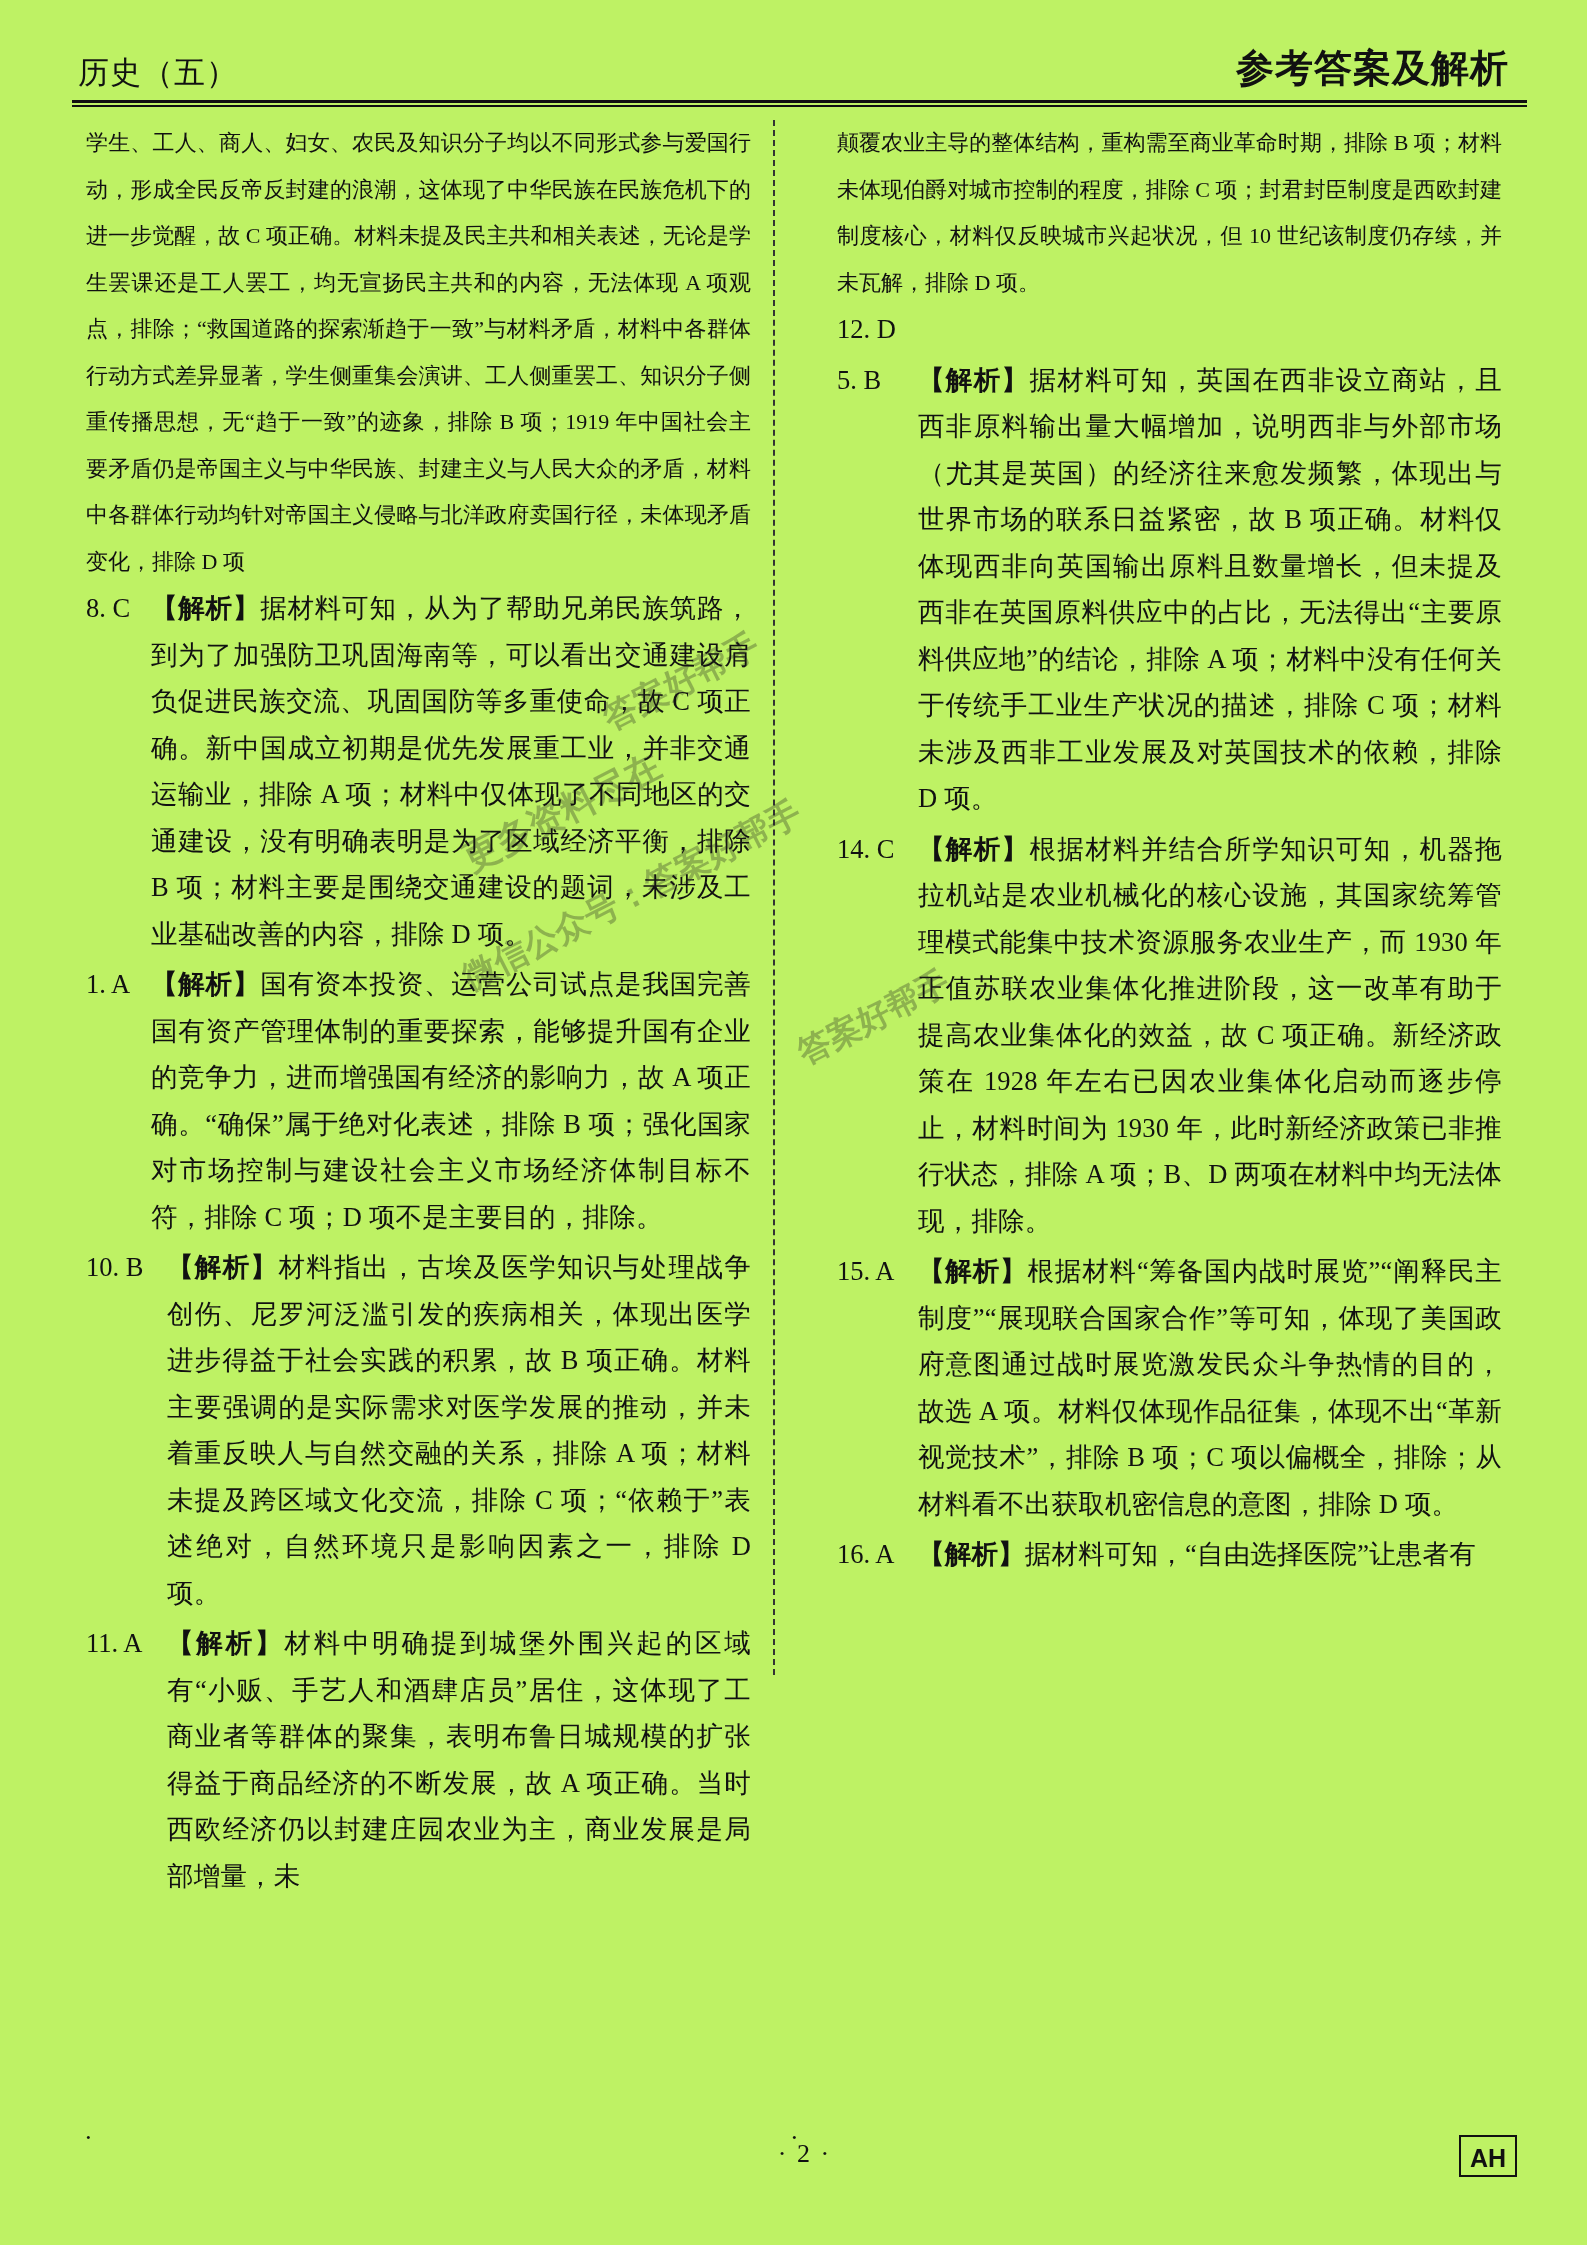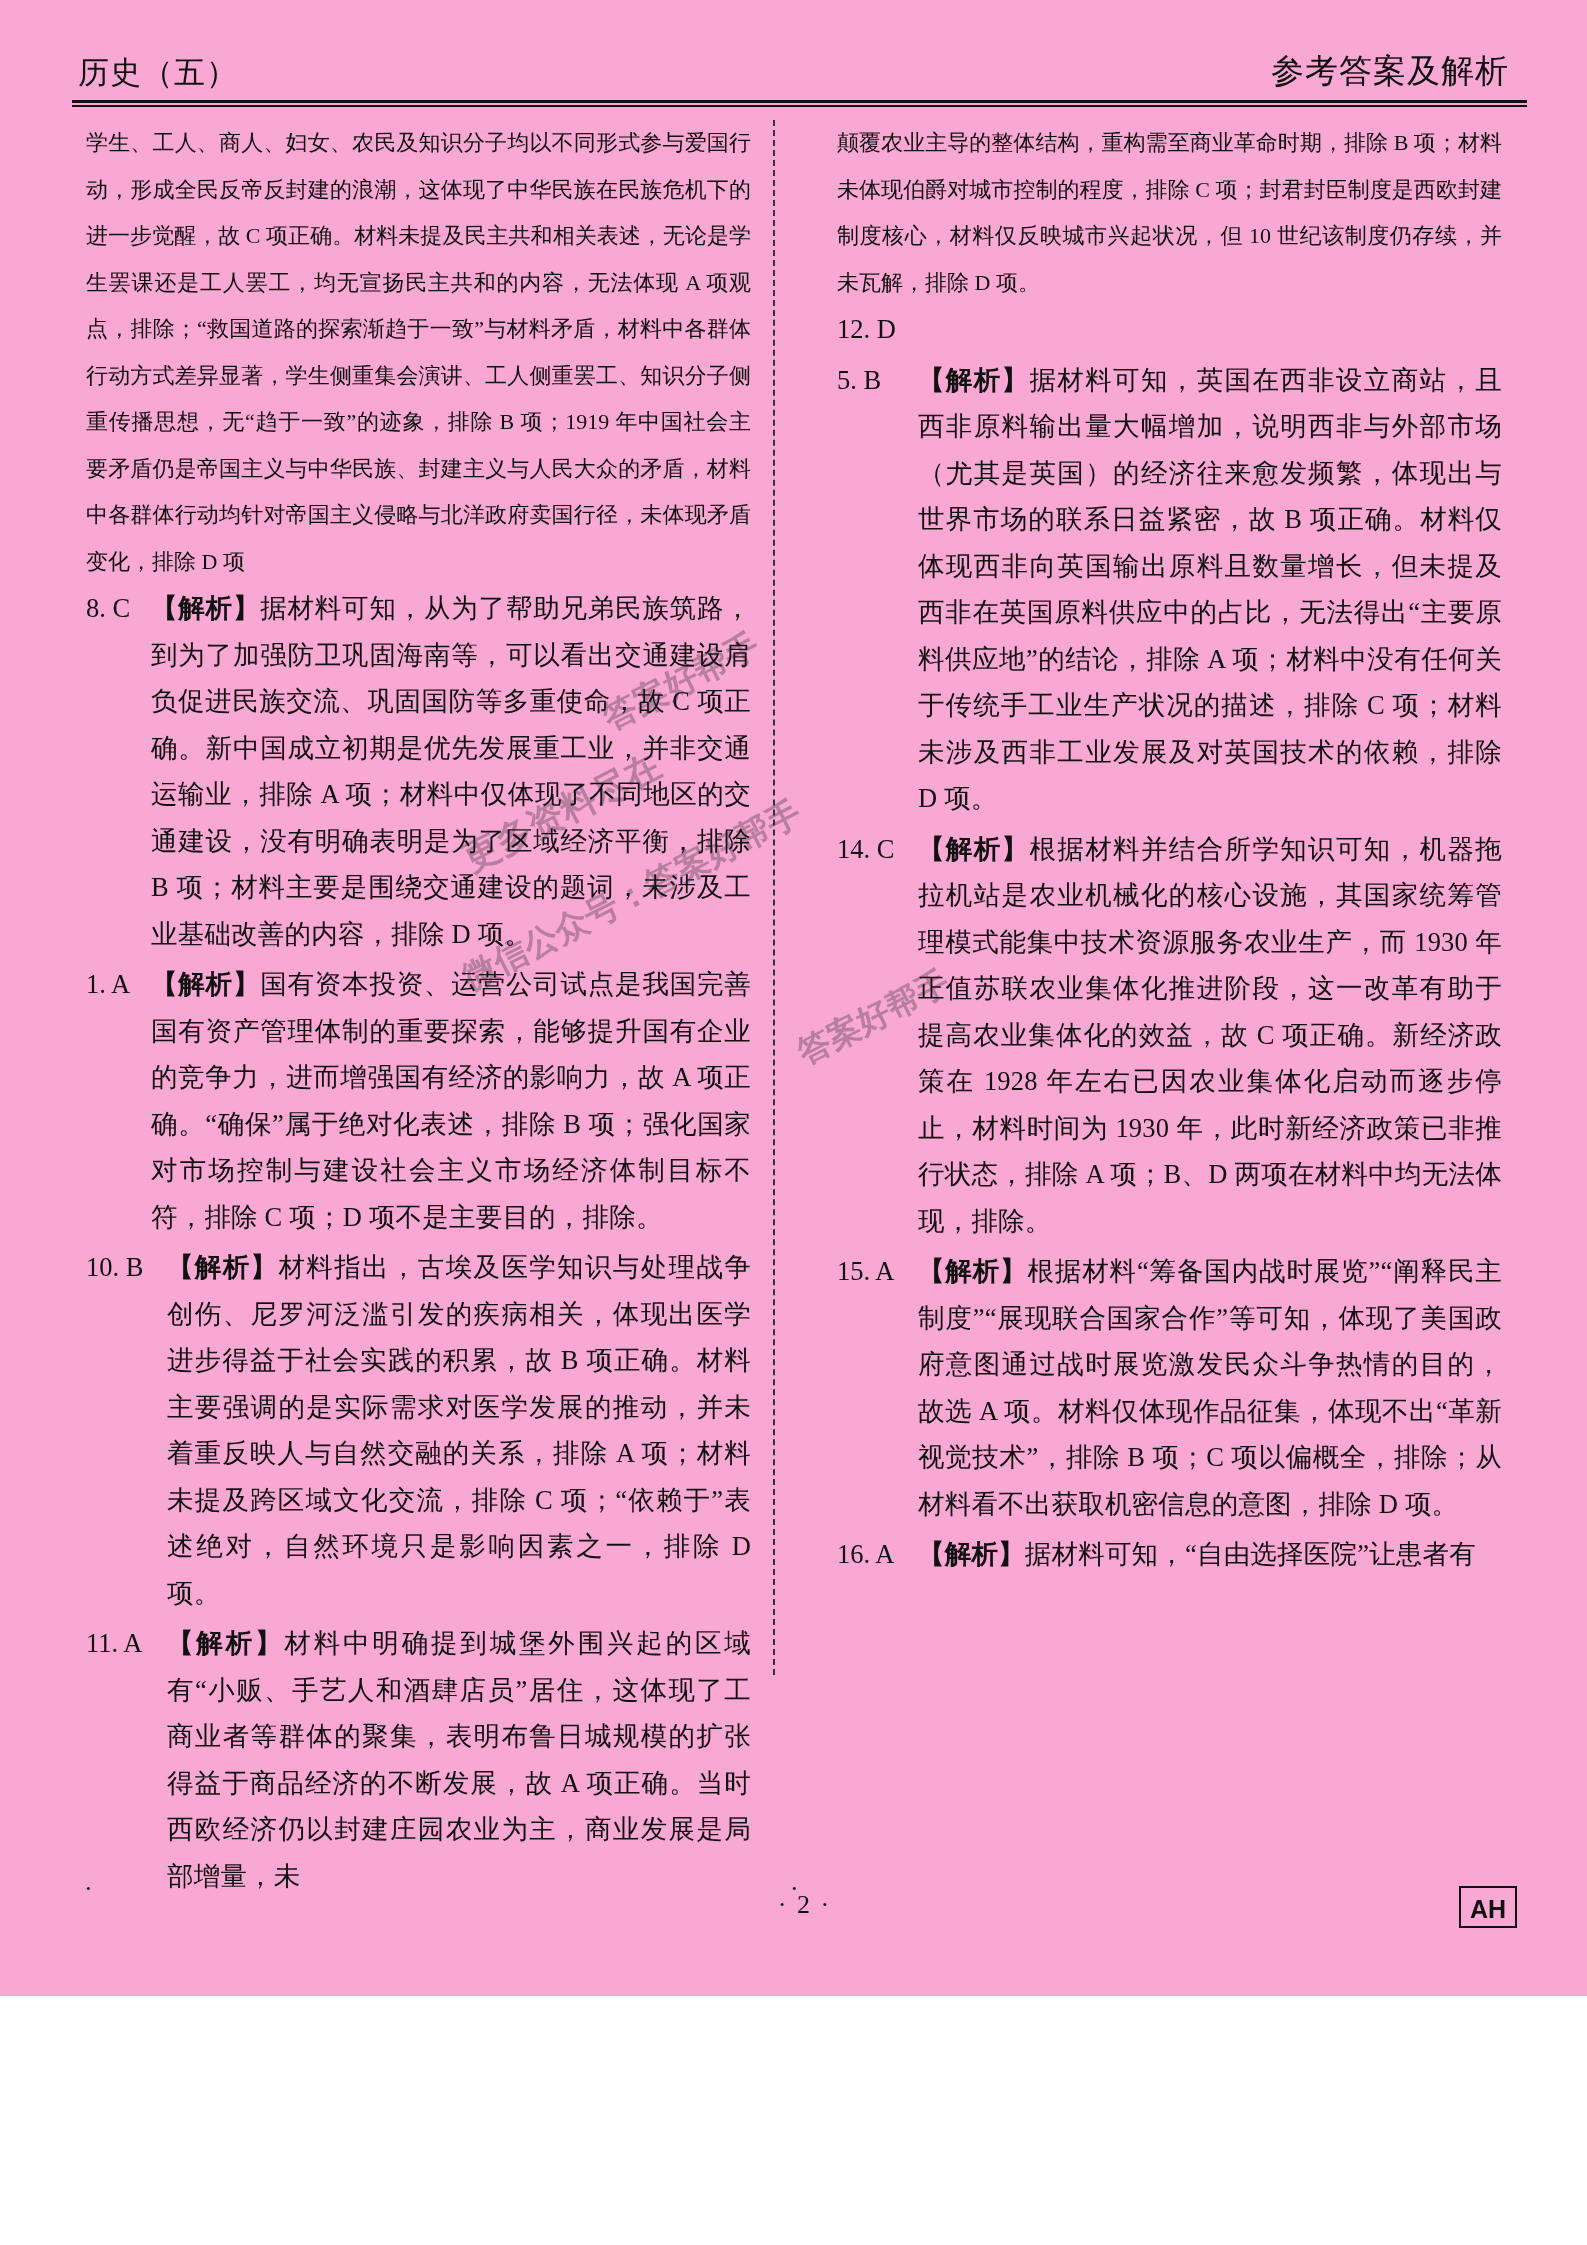--- a/index.html
+++ b/index.html
@@ -7,22 +7,22 @@
     padding: 0;
     background: #ffffff;
   }
   body {
     font-family: "Liberation Serif", "DejaVu Serif", serif;
     color: #111;
   }
   .page {
     position: relative;
     width: 1587px;
-    height: 1996px;
-    background: #f9a8d4;
+    height: 2245px;
+    background: #bef264;
     overflow: hidden;
   }
 
   
   .hdr {
     position: absolute;
     top: 48px;
     left: 78px;
     right: 78px;
     height: 46px;
@@ -30,22 +30,22 @@
     align-items: flex-end;
     justify-content: space-between;
   }
   .hdr-left {
     font-size: 31px;
     letter-spacing: 1px;
     font-weight: 400;
     font-family: "Liberation Serif", "DejaVu Serif", serif;
   }
   .hdr-right {
-    font-size: 33px;
-    font-weight: 400;
+    font-size: 38px;
+    font-weight: 700;
     letter-spacing: 1px;
     font-family: "Liberation Sans", "DejaVu Sans", sans-serif;
   }
 
   
   .rule {
     position: absolute;
     left: 72px;
     right: 60px;
     top: 100px;

